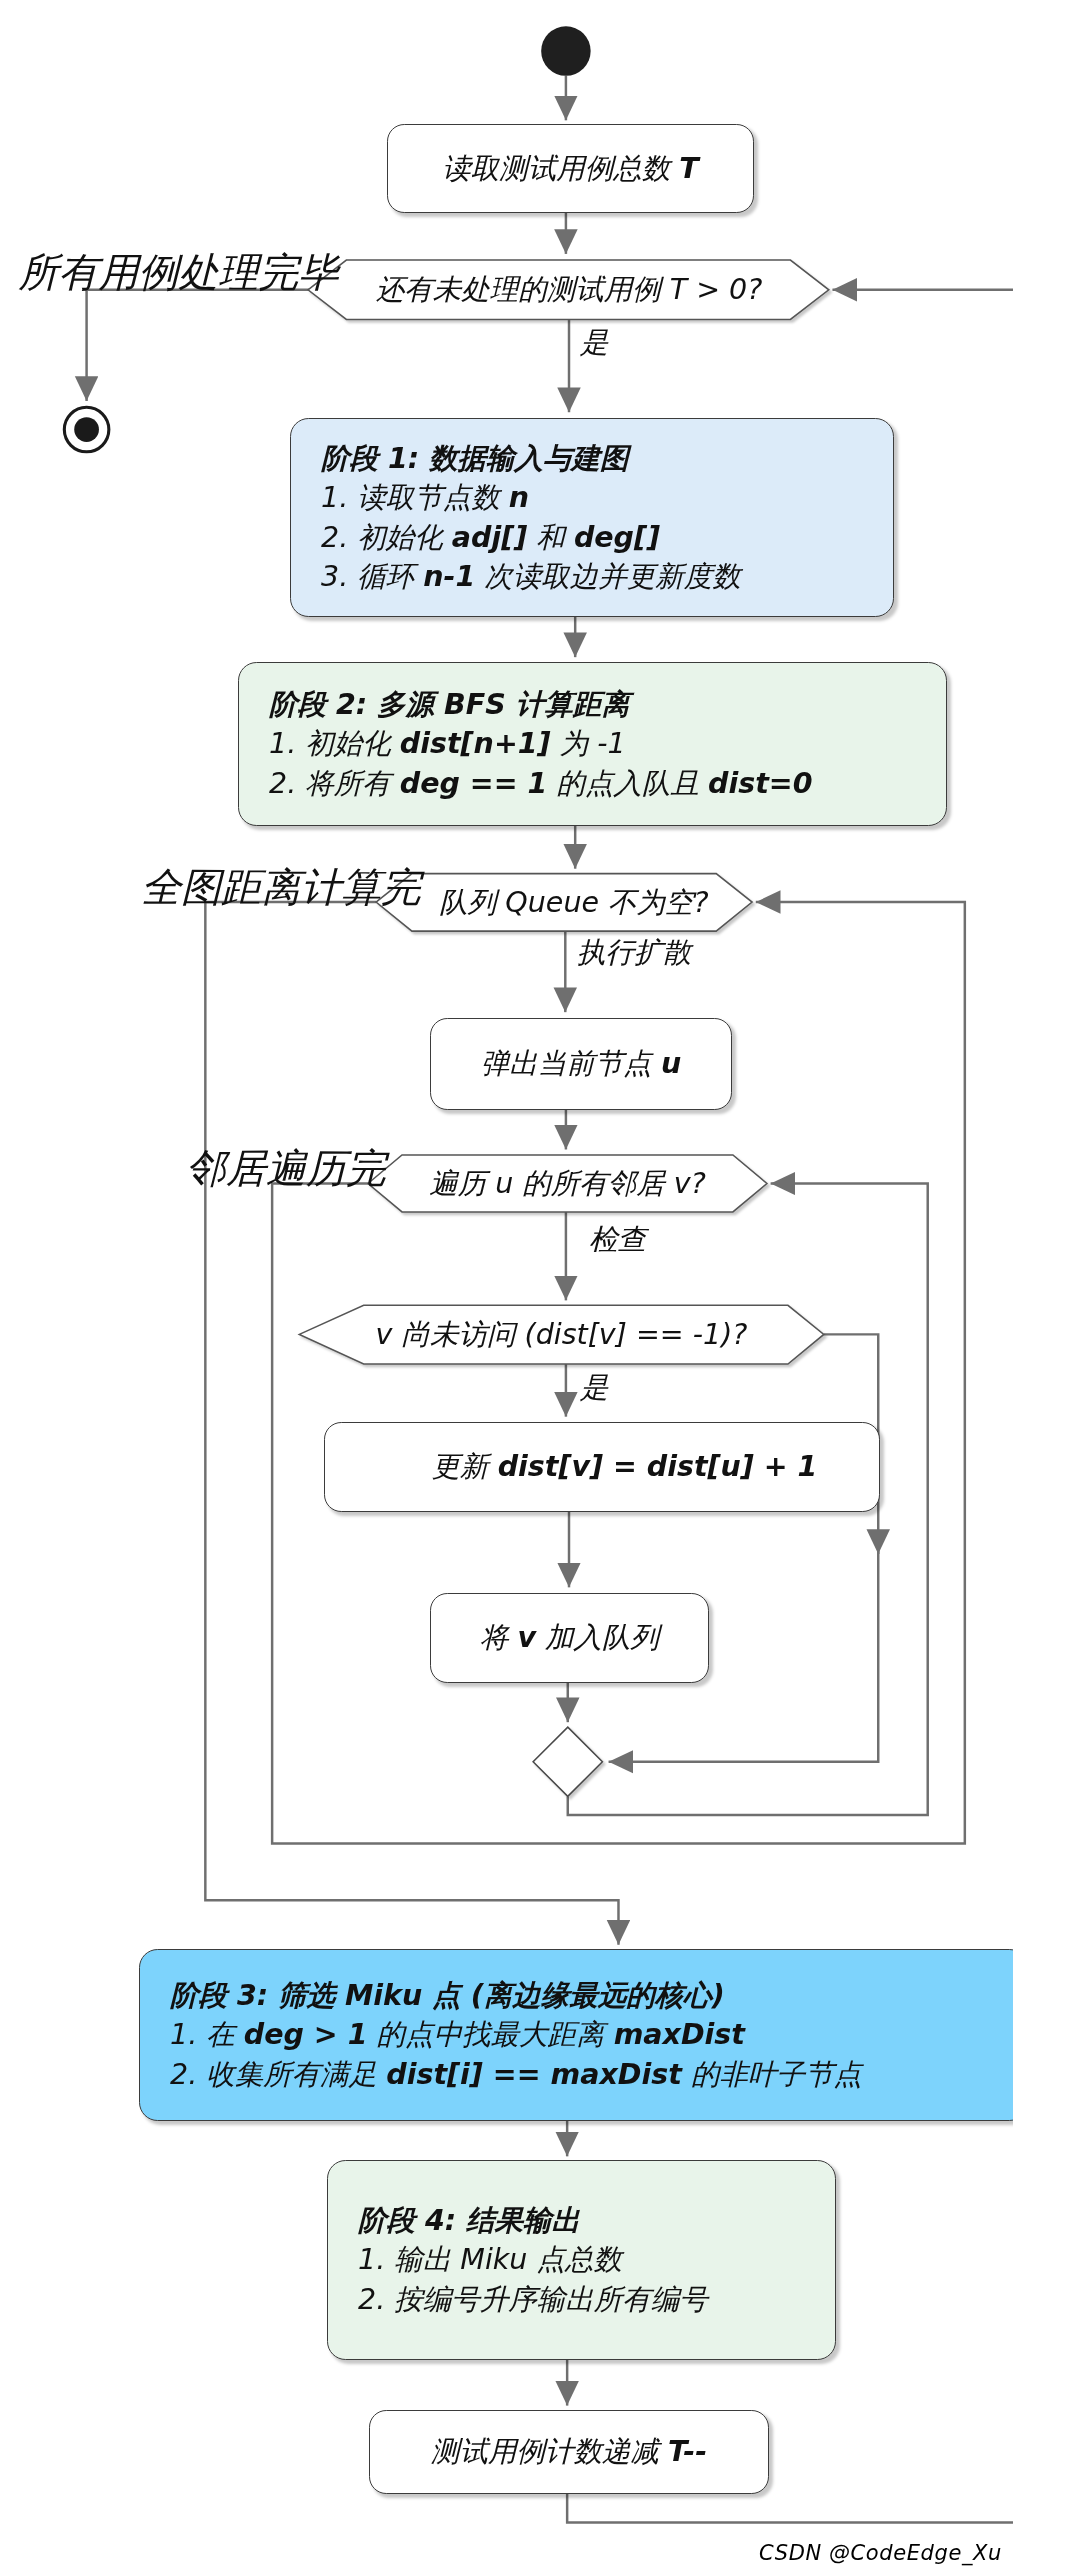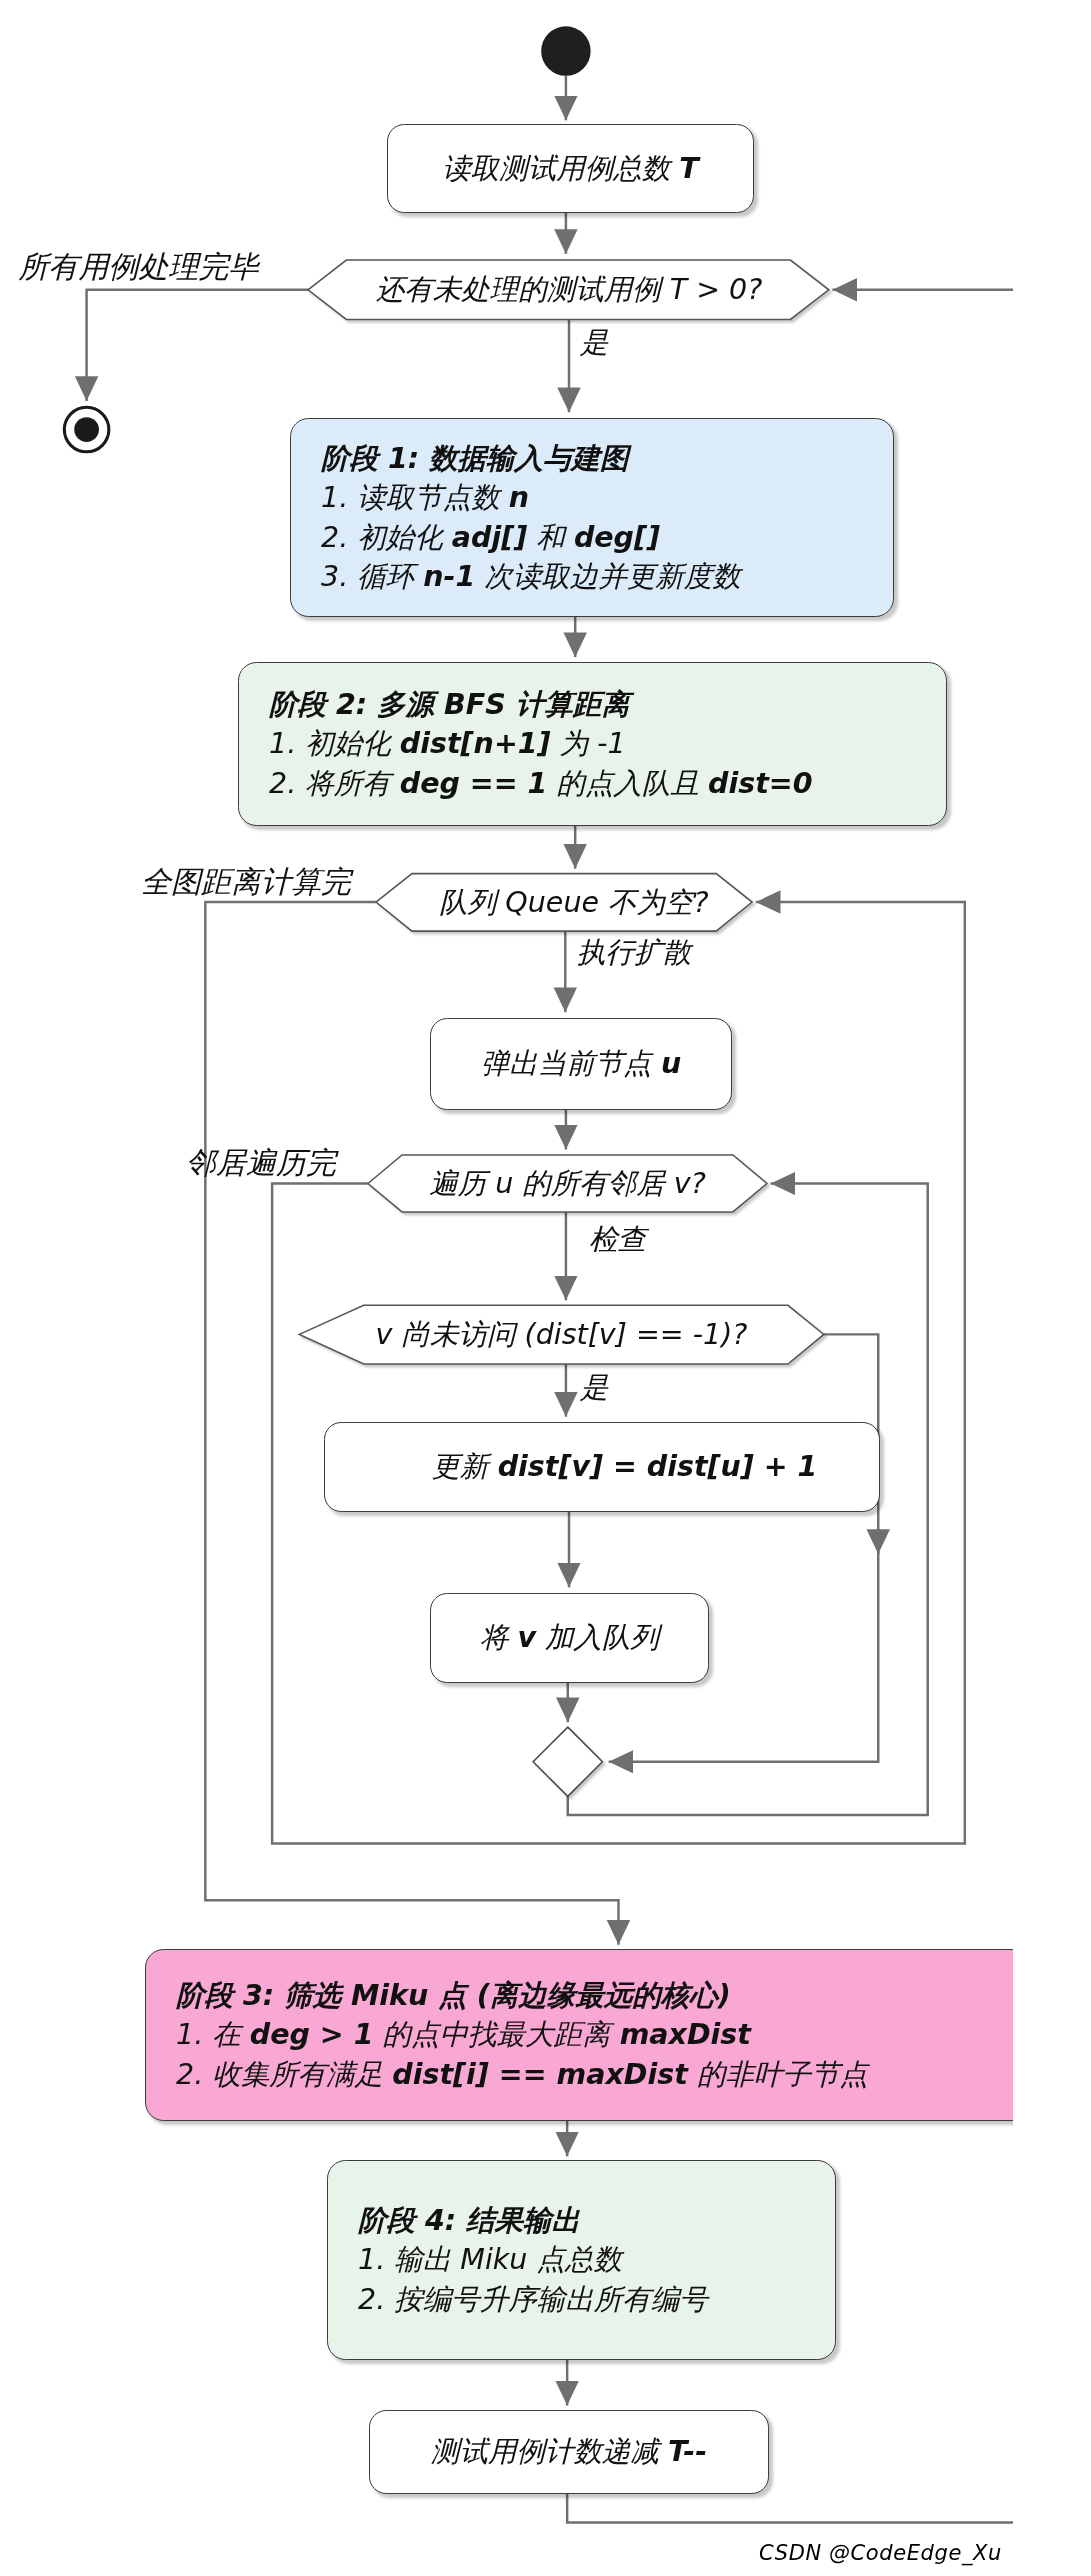--- a/index.html
+++ b/index.html
@@ -12,21 +12,21 @@
   .txt{position:absolute;display:flex;align-items:center;justify-content:center;
        text-align:center;font-size:28.5px;line-height:1.25;white-space:nowrap;}
   .node{position:absolute;background:#fff;border:1.9px solid #3b3b3b;border-radius:17.3px;
         display:flex;align-items:center;justify-content:center;font-size:28.5px;
         box-shadow:3.1px 3.1px 3.1px rgba(0,0,0,0.22);white-space:nowrap;}
   .stage{position:absolute;border:1.9px solid #3b3b3b;border-radius:18.6px;
          display:flex;flex-direction:column;justify-content:center;
          font-size:28.5px;line-height:1.38;box-shadow:3.1px 3.1px 3.1px rgba(0,0,0,0.22);
          padding-left:30px;white-space:nowrap;}
   .stage .title{font-weight:700;}
-  .elabel{position:absolute;font-size:30px;line-height:1.1;white-space:nowrap;}
+  .elabel{position:absolute;font-size:40px;line-height:1.1;white-space:nowrap;}
   .small{font-size:28.5px;}
   .b{font-weight:700;}
   .watermark{position:absolute;font-size:21px;color:#c9c9c9;letter-spacing:0.6px;}
 </style>
 </head>
 <body>
 
 <div class="canvas">
 
   <svg class="layer" viewBox="0 0 1764 4164">
@@ -99,21 +99,21 @@
   </div>
 
   <div class="node" style="left:324px;top:1422px;width:509px;height:88px;padding-left:45px;">
     <span><span>更新 </span><span class="b">dist[v] = dist[u] + 1</span></span>
   </div>
 
   <div class="node" style="left:430px;top:1593px;width:277px;height:88px;">
     <span><span>将 </span><span class="b">v</span><span> 加入队列</span></span>
   </div>
 
-  <div class="stage" style="left: 139px; top: 1949px; width: 857px; height: 170px; background-color: #f9a8d4; margin-left: 6px;">
+  <div class="stage" style="left: 139px; top: 1949px; width: 857px; height: 170px; background-color: #7dd3fc;">
     <div class="title">阶段 3: 筛选 Miku 点 (离边缘最远的核心)</div>
     <div><span>1. 在 </span><span class="b">deg &gt; 1</span><span> 的点中找最大距离 </span><span class="b">maxDist</span></div>
     <div><span>2. 收集所有满足 </span><span class="b">dist[i] == maxDist</span><span> 的非叶子节点</span></div>
   </div>
 
   <div class="stage" style="left: 327px; top: 2160px; width: 477px; height: 198px; background-color: rgb(232, 244, 234);">
     <div class="title">阶段 4: 结果输出</div>
     <div><span>1. 输出 Miku 点总数</span></div>
     <div><span>2. 按编号升序输出所有编号</span></div>
   </div>

